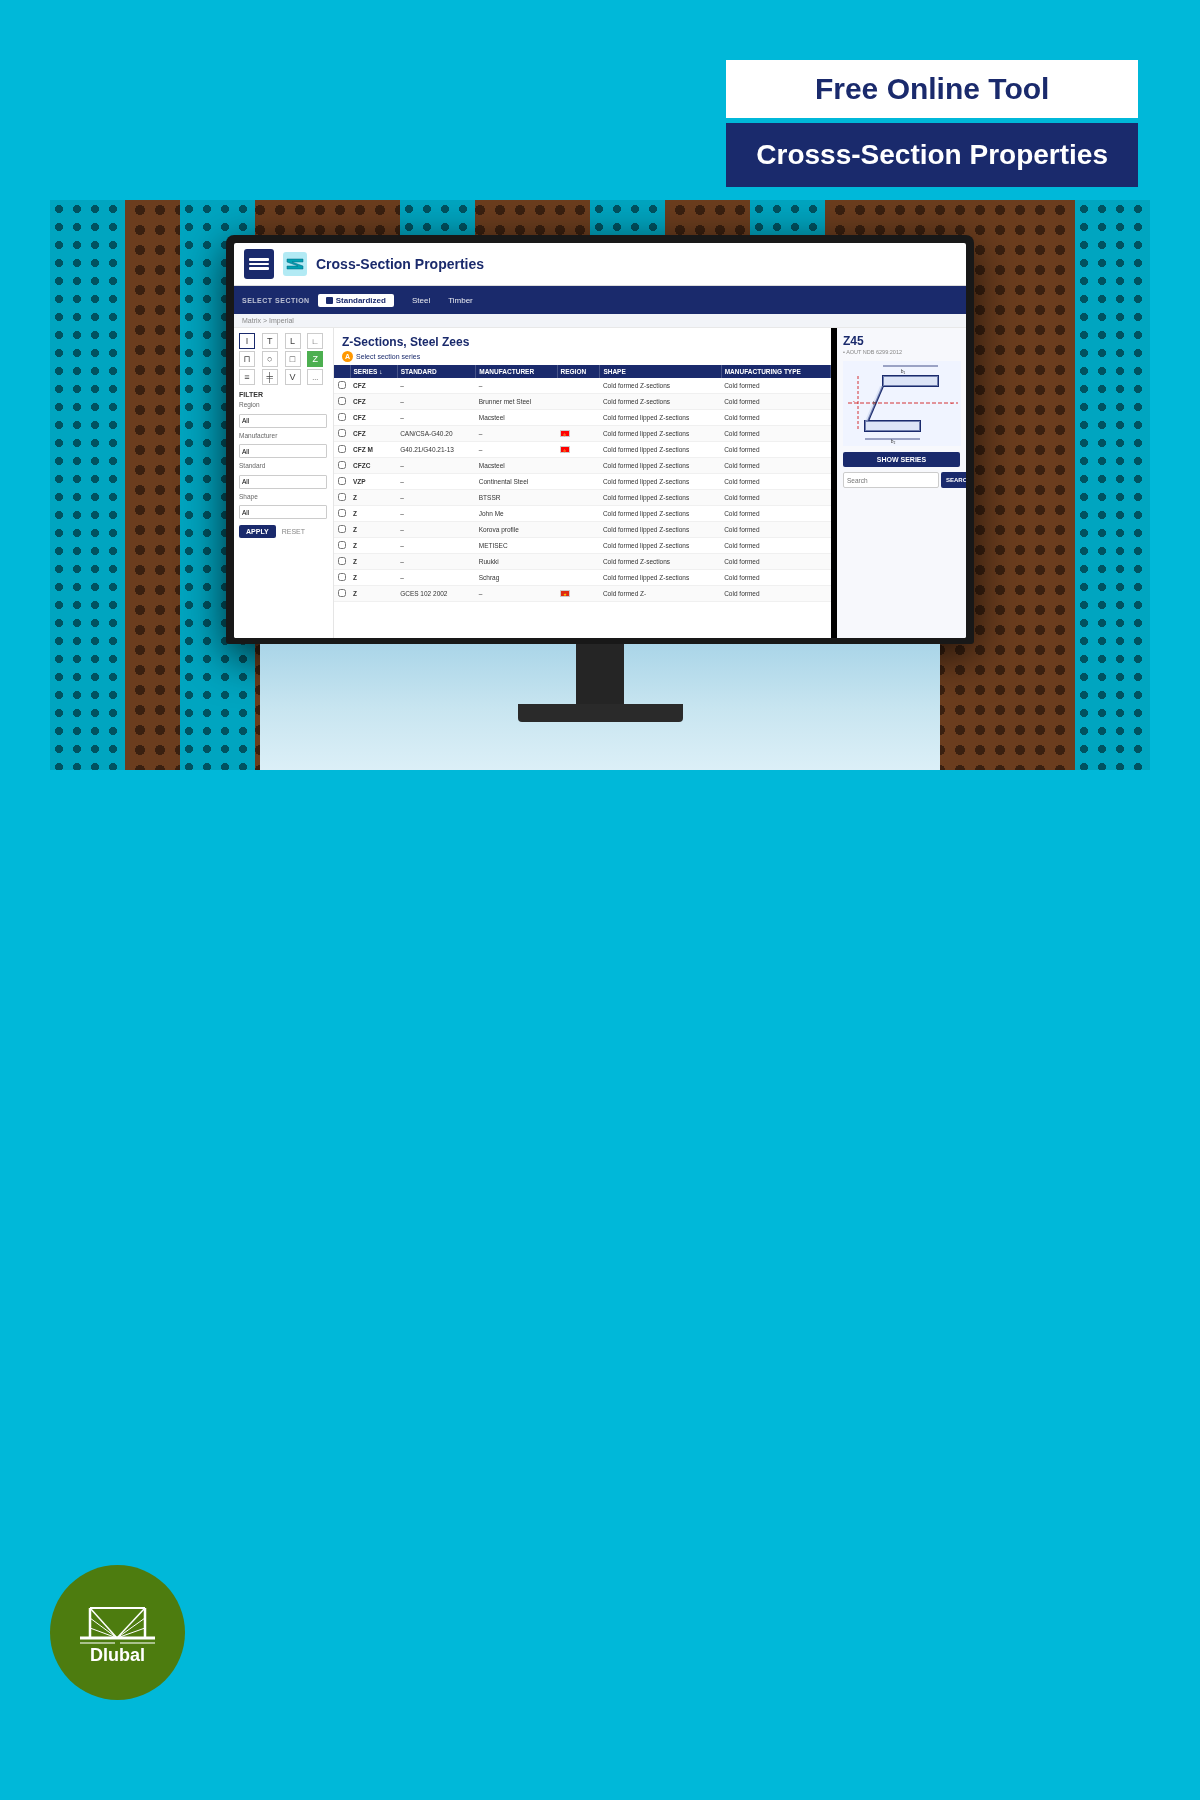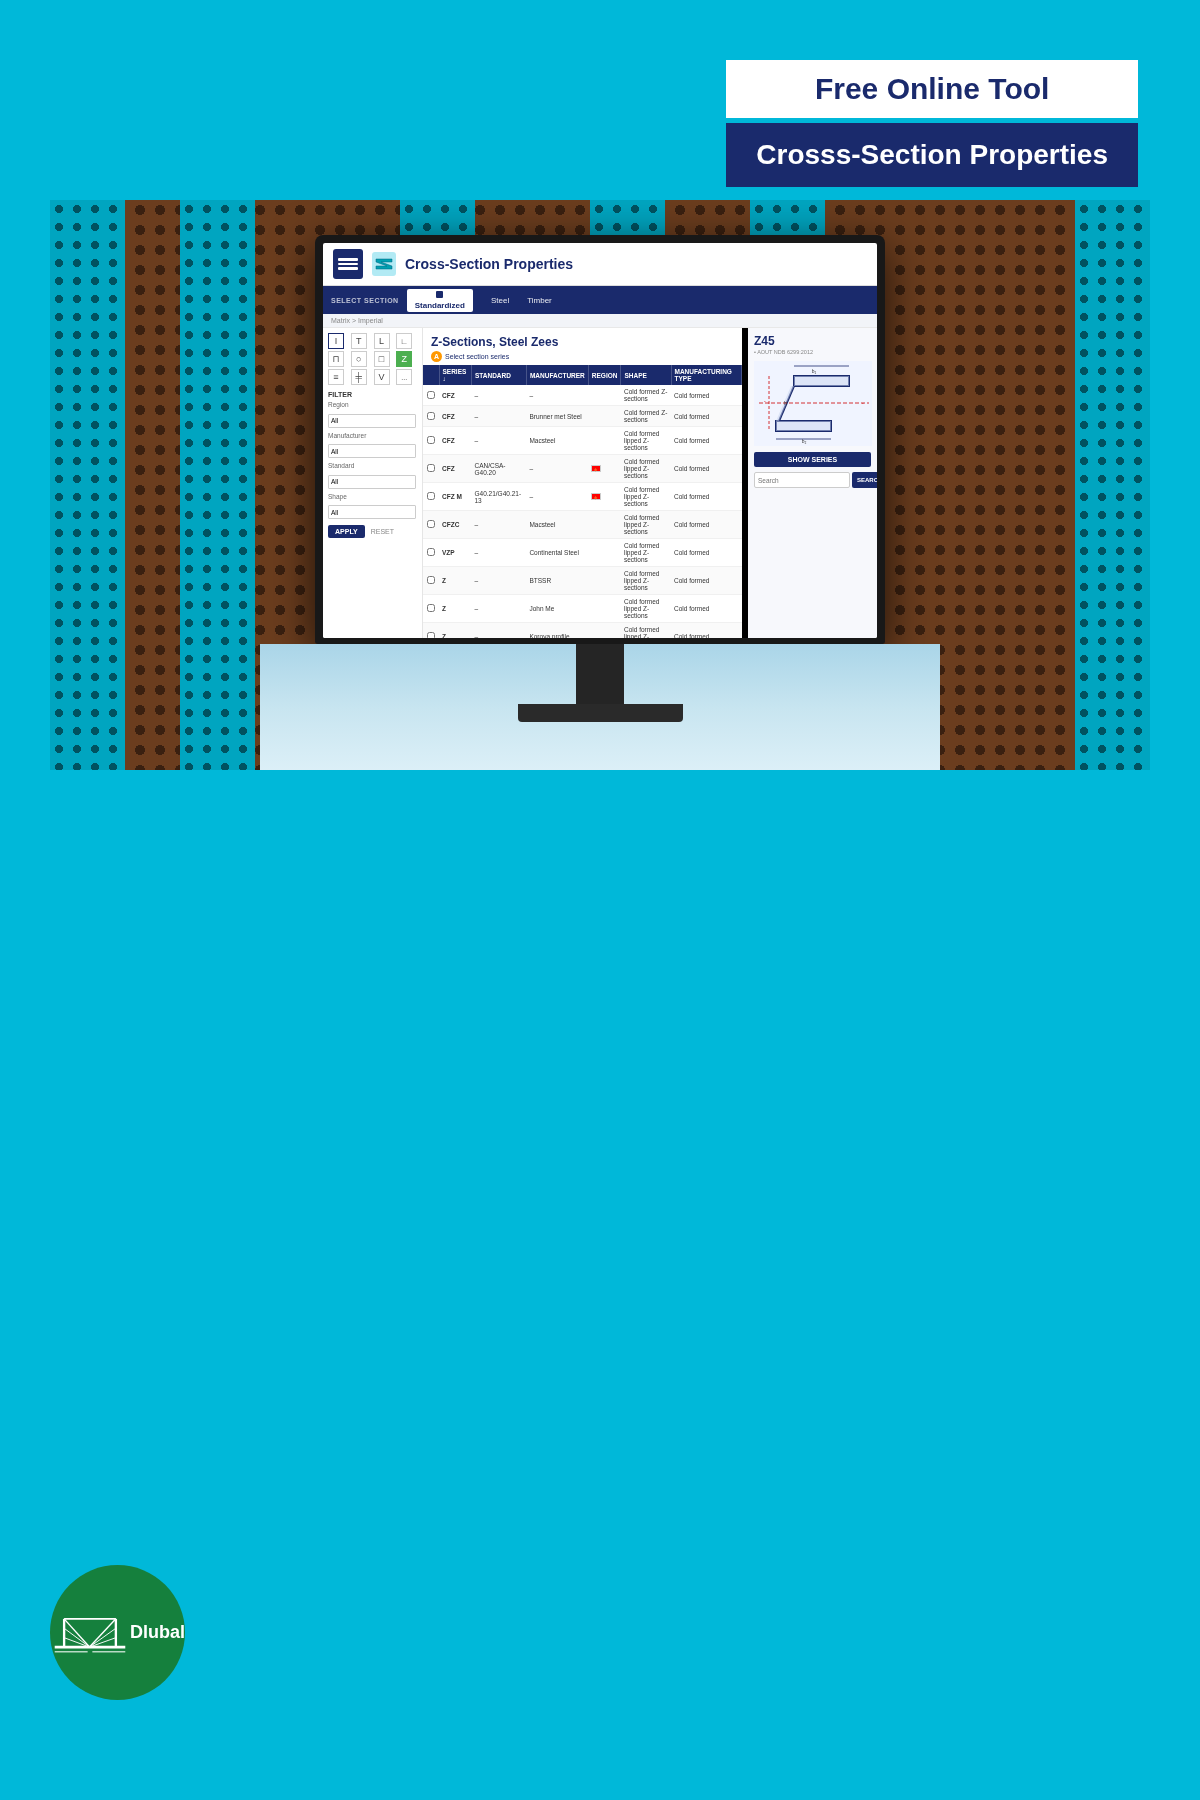--- a/index.html
+++ b/index.html
@@ -83,21 +83,21 @@
       background: #00a5c0;
       background-image: radial-gradient(circle, rgba(0,0,0,0.5) 4px, transparent 4px);
       background-size: 18px 18px;
     }
 
     .monitor-positioned {
       position: absolute;
       top: 35px;
       left: 50%;
       transform: translateX(-50%);
-      width: 570px;
+      width: 748px;
     }
 
     .screen-bezel {
       background: #181818;
       border-radius: 8px 8px 3px 3px;
       padding: 8px 8px 6px 8px;
       box-shadow: 0 12px 45px rgba(0,0,0,0.75);
     }
 
     .app-screen {
@@ -167,21 +167,20 @@
       background: white;
       color: #1a2a6c;
       font-size: 8px;
       font-weight: 700;
       padding: 2px 8px;
       border-radius: 2px;
       display: flex;
       align-items: center;
       gap: 3px;
       margin-right: 8px;
-      flex-direction: column;
     }
 
     .std-check {
       width: 7px;
       height: 7px;
       background: #1a2a6c;
       border-radius: 1px;
     }
 
     .nav-material {
@@ -454,24 +453,24 @@
     .stand-foot {
       width: 165px;
       height: 18px;
       background: #2a2a2a;
       border-radius: 0 0 4px 4px;
     }
 
     .dlubal-circle {
       width: 135px;
       height: 135px;
-      background: #15803d;
+      background: #4d7c0f;
       border-radius: 50%;
       display: flex;
-      flex-direction: row;
+      flex-direction: column;
       align-items: center;
       justify-content: center;
     }
 
     .url-box {
       background: white;
       padding: 16px 28px;
       border-radius: 4px;
       flex: 1;
       margin-left: 40px;

